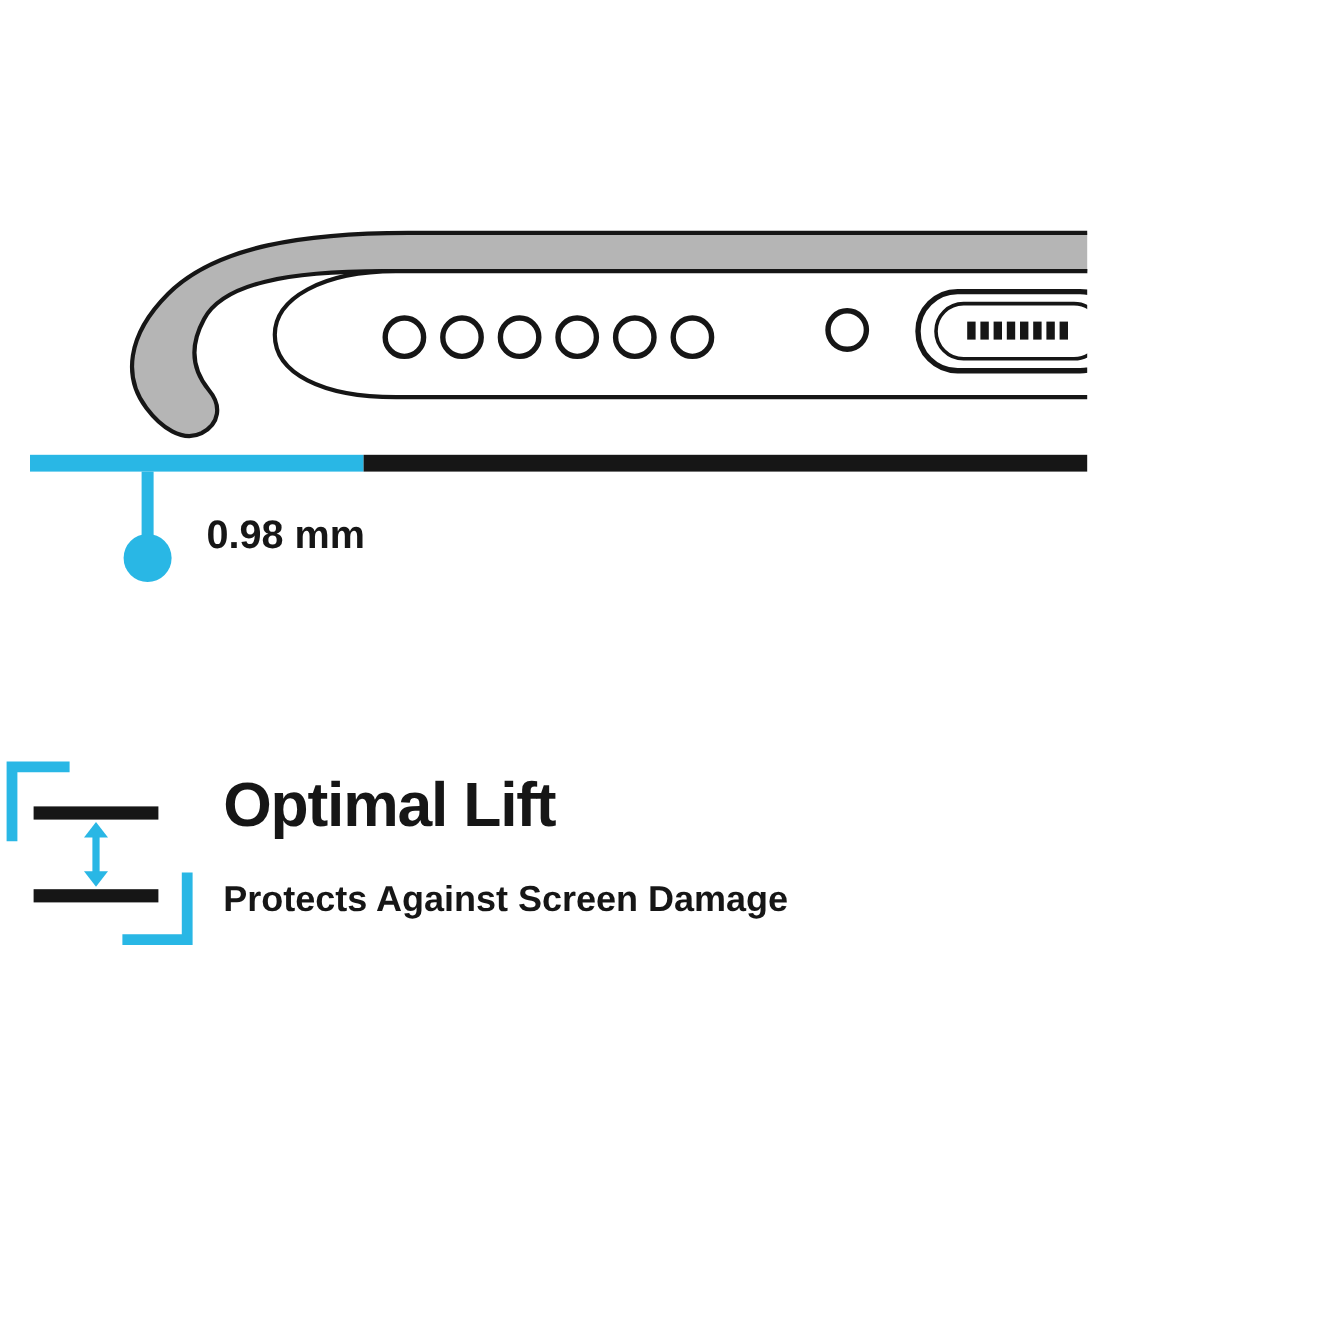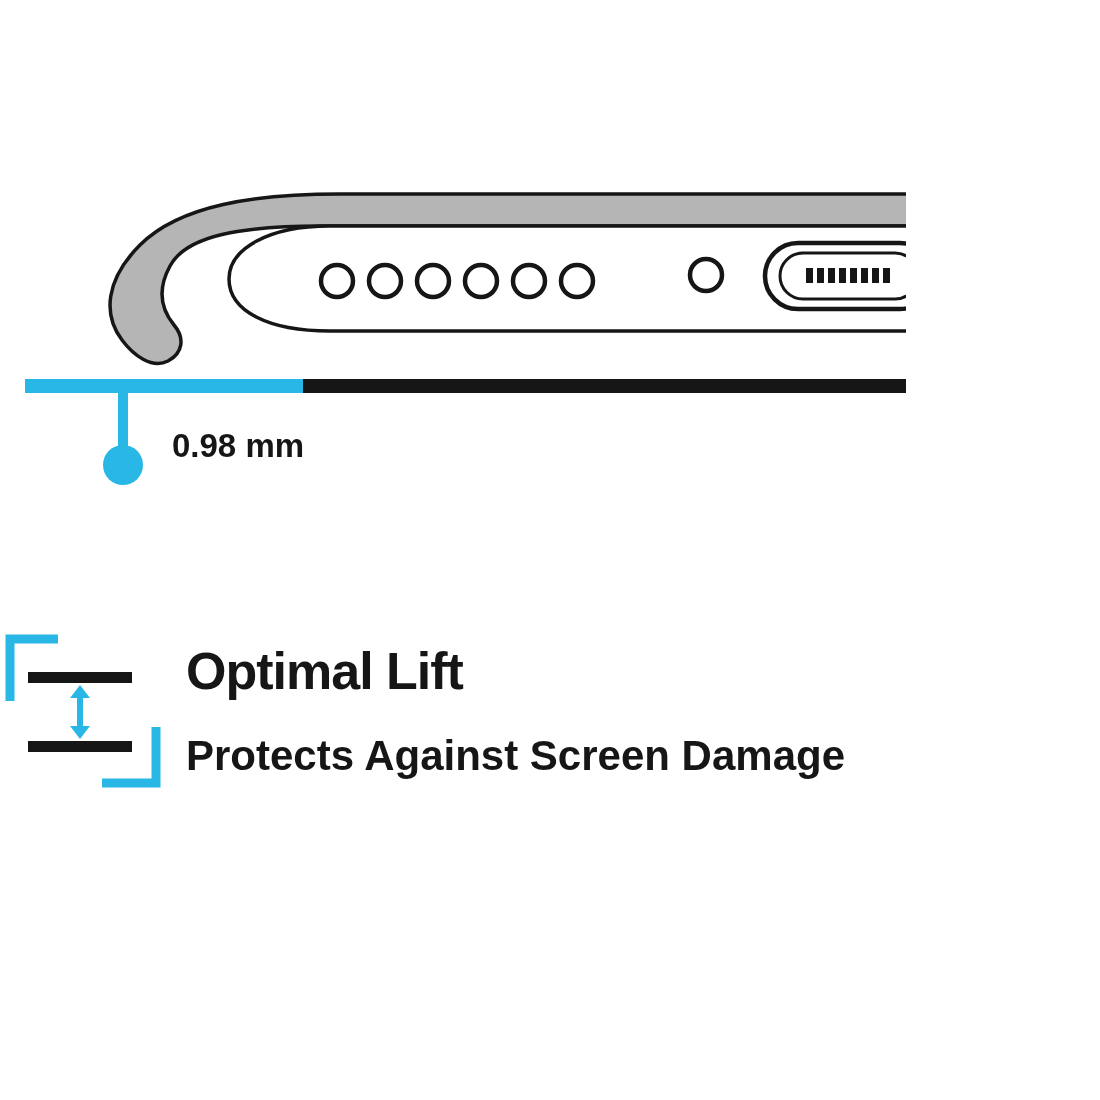--- a/index.html
+++ b/index.html
@@ -24,21 +24,21 @@
     line-height:1;
   }
   
   .feature-title{
     position:absolute;left:186px;top:645px;
     font-size:52px;font-weight:800;letter-spacing:-1px;
     line-height:1;color:#161616;
   }
   .feature-subtitle{
     position:absolute;left:186px;top:733px;
-    font-size:42px;font-weight:600;letter-spacing:0;
+    font-size:30px;font-weight:600;letter-spacing:0;
     line-height:1.1;color:#161616;
   }
 </style>
 </head>
 <body>
 
 <div id="stage">
 
   <svg class="abs" style="left:0;top:0;" width="1100" height="400" viewBox="0 0 1100 400">
 

